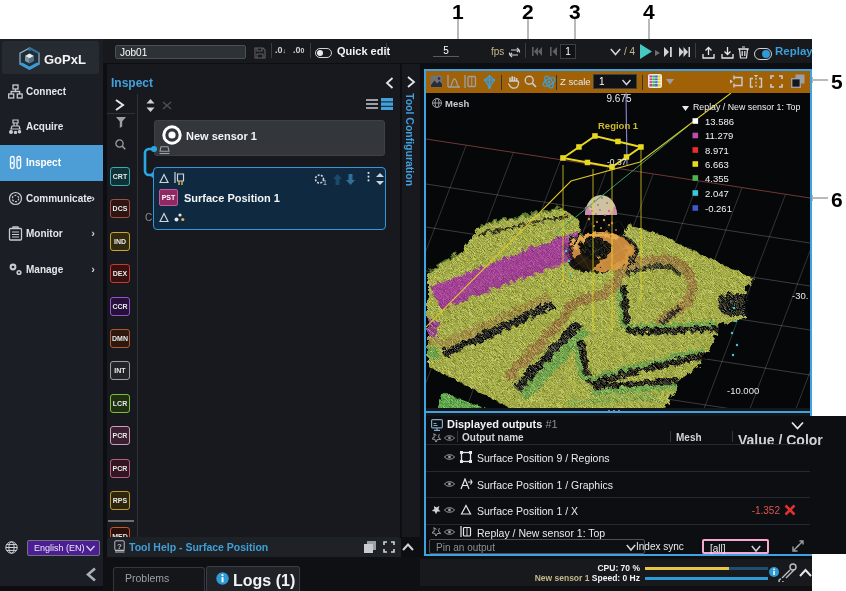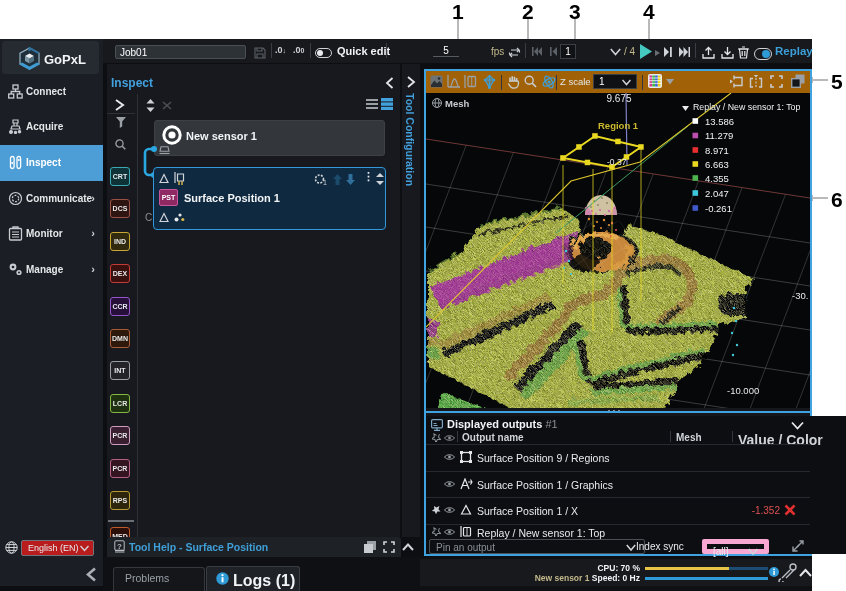--- a/index.html
+++ b/index.html
@@ -125,21 +125,21 @@
     <div class="lbl">Manage</div>
     <div class="arr">›</div>
   </div>
   <svg class="abs" style="left:5px;top:502px;" width="13" height="13" viewBox="0 0 13 13">
         <g stroke="#d0d4d8" stroke-width="1" fill="none">
           <circle cx="6.5" cy="6.5" r="5.7"></circle>
           <ellipse cx="6.5" cy="6.5" rx="2.6" ry="5.7"></ellipse>
           <path d="M0.8,6.5 h11.4 M1.6,3.6 h9.8 M1.6,9.4 h9.8"></path>
         </g>
       </svg>
-  <div class="abs" style="left:21px;top:501px;width:73px;height:16px;border:1px solid #70757b;border-radius:2px;background:#b91c1c;color:#e8eaec;font-size:9px;padding:2px 0 0 6px;">English (EN)
+  <div class="abs" style="left:27px;top:501px;width:73px;height:16px;border:1px solid #70757b;border-radius:2px;background:#4c1d95;color:#e8eaec;font-size:9px;padding:2px 0 0 6px;">English (EN)
     <svg class="abs" style="right:4px;top:4px;" width="9" height="7" viewBox="0 0 9 7">
           <path d="M0.5,1 L4.5,5.5 L8.5,1" stroke="#d0d4d8" stroke-width="1.4" fill="none"></path>
         </svg>
   </div>
   <svg class="abs" style="left:84px;top:528px;" width="14" height="15" viewBox="0 0 14 15">
         <path d="M11,1.5 L4,7.5 L11,13.5" stroke="#aab0b6" stroke-width="2.6" fill="none"></path>
       </svg>
 </div>
 
 <div id="topbar">
@@ -720,21 +720,21 @@
           </g>
         </svg>
     <div class="abs" style="left:51px;top:111px;color:#e8eaec;font-size:10.5px;">Replay / New sensor 1: Top</div>
     <div class="abs" style="left:3px;top:123px;width:216px;height:15px;background:#0d0f12;border:1px solid #4a5056;border-radius:2px;">
       <div class="abs" style="left:6px;top:2px;color:#8a8f95;font-size:10px;">Pin an output</div>
       <svg class="abs" style="right:8px;top:4px;" width="10" height="8" viewBox="0 0 10 8">
             <path d="M0.8,1 L5,6 L9.2,1" stroke="#d0d4d8" stroke-width="1.5" fill="none"></path>
           </svg>
     </div>
     <div class="abs" style="left:210px;top:125px;color:#e8eaec;font-size:10px;">Index sync</div>
-    <div class="abs" style="left:276px;top:123px;width:67px;height:15px;background:#0d0f12;border:5px solid #f9a8d4;border-radius:2px;">
+    <div class="abs" style="left:276px;top:123px;width:67px;height:15px;background:#0d0f12;border:2px solid #f9a8d4;border-radius:2px;">
       <div class="abs" style="left:6px;top:2px;color:#e8eaec;font-size:10px;">[all]</div>
       <svg class="abs" style="right:6px;top:4px;" width="10" height="8" viewBox="0 0 10 8">
             <path d="M0.8,1 L5,6 L9.2,1" stroke="#d0d4d8" stroke-width="1.5" fill="none"></path>
           </svg>
     </div>
     <svg class="abs" style="left:366px;top:124px;" width="12" height="12" viewBox="0 0 12 12">
           <g stroke="#9aa0a6" stroke-width="1.4" fill="none">
             <path d="M5,7 L10,2 M7.5,1 L11,1 L11,4.5"></path>
             <path d="M7,5 L2,10 M1,6.5 L1,11 L5.5,11"></path>
           </g>

